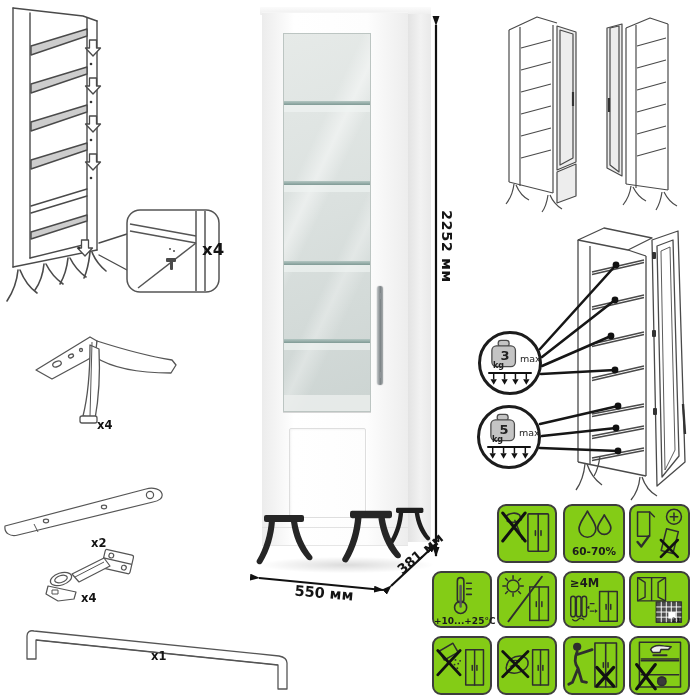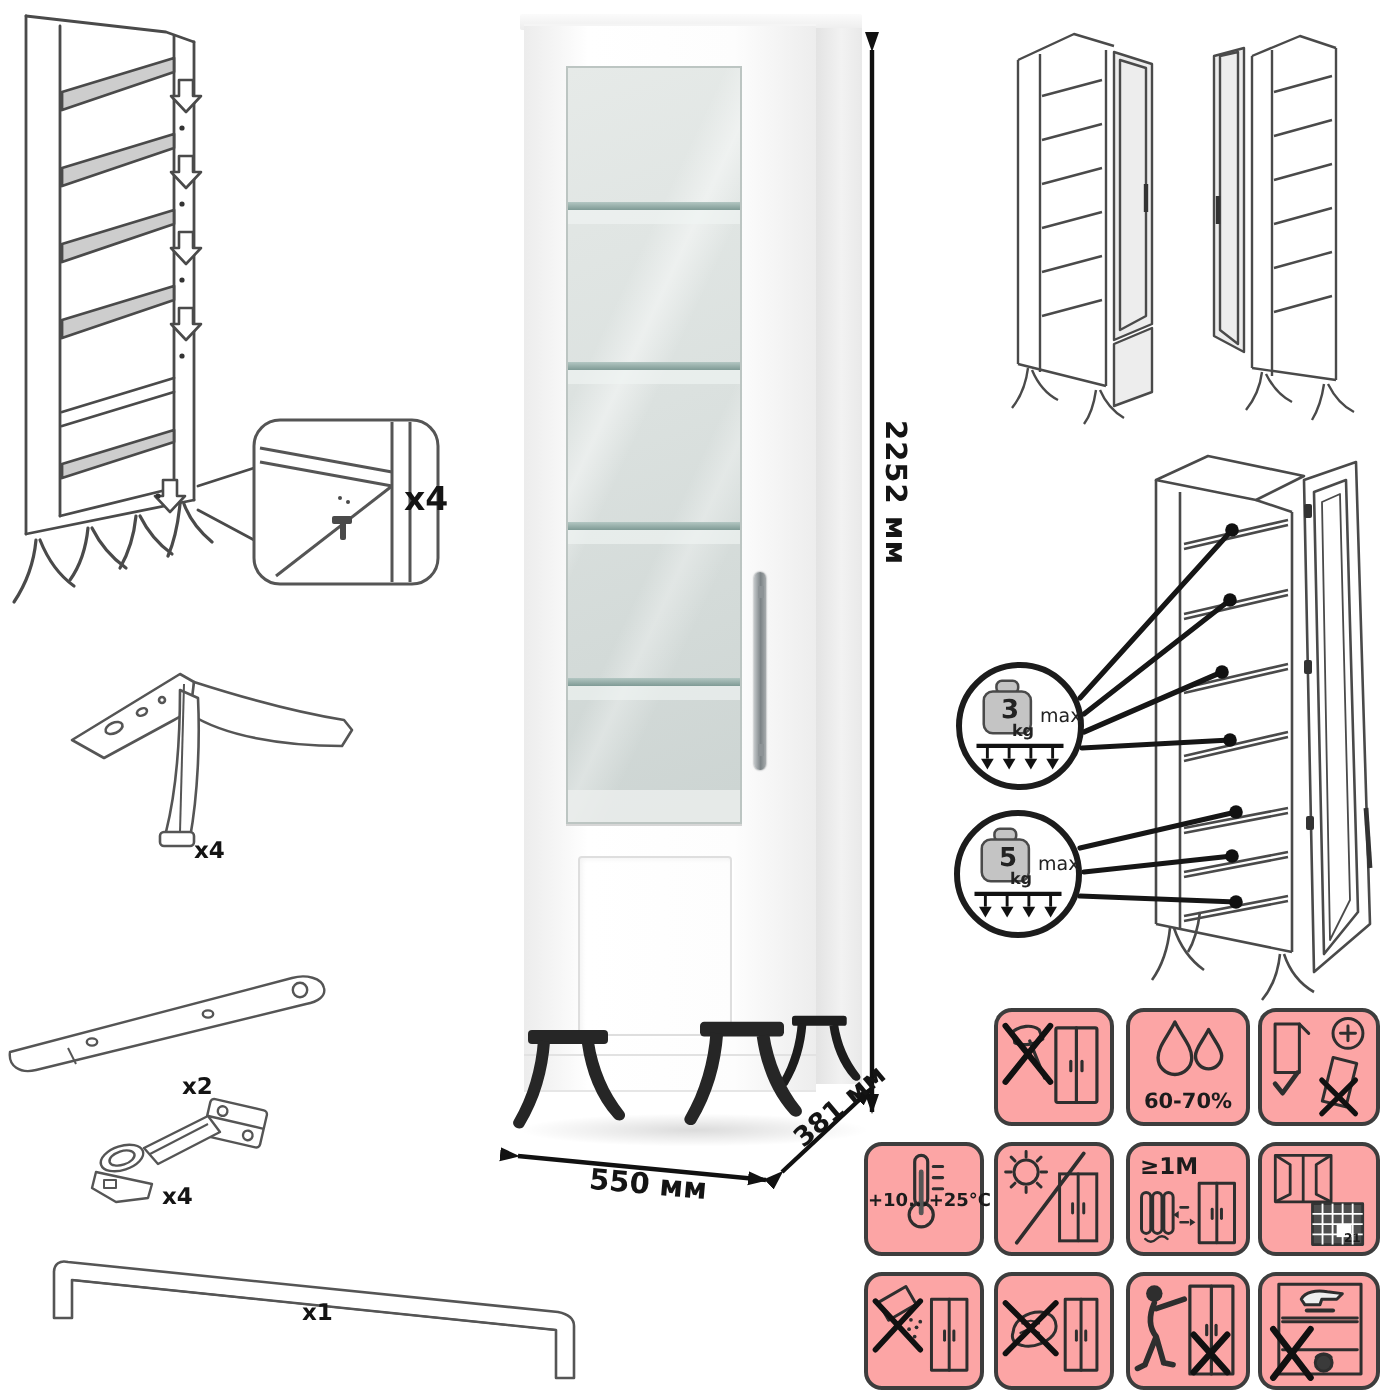--- a/index.html
+++ b/index.html
@@ -38,29 +38,29 @@
   .lbl{position:absolute;z-index:8;font-weight:bold;white-space:nowrap;}
   .dim-h{left:455px;top:210px;font-size:14.5px;transform:rotate(90deg);transform-origin:top left;letter-spacing:.5px;}
   .dim-w{left:268px;top:585px;width:112px;text-align:center;font-size:14.5px;transform:rotate(5deg);}
   .dim-d{left:399px;top:563px;font-size:13.5px;transform:rotate(-40deg);transform-origin:left center;}
   .q-callout{left:202px;top:240px;font-size:16.5px;}
   .q-part{font-size:11.5px;}
 
   
   .badge{position:absolute;width:64px;height:64px;border:3px solid #1c1c1c;border-radius:50%;background:#fff;z-index:7;}
   .badge .b-val{position:absolute;left:12px;top:14px;width:24px;text-align:center;font-size:13px;font-weight:bold;color:#222;}
-  .badge .b-unit{position:absolute;left:12px;top:26.5px;width:24px;text-align:right;font-size:8px;font-weight:bold;color:#222;}
+  .badge .b-unit{position:absolute;left:12px;top:26.5px;width:24px;text-align:left;font-size:8px;font-weight:bold;color:#222;}
   .badge .b-max{position:absolute;left:39px;top:19px;font-size:9.5px;font-weight:normal;color:#222;text-align:right;}
 
   
-  .tile{position:absolute;border:2.2px solid #3d3d3d;border-radius:9px;background:#fca5a5;z-index:6;}
+  .tile{position:absolute;border:2.2px solid #3d3d3d;border-radius:9px;background:#84cc16;z-index:6;}
   .tile svg{position:absolute;left:0;top:0;width:100%;height:100%;}
   .tile .t-txt{position:absolute;z-index:2;font-weight:bold;color:#1c1c1c;white-space:nowrap;}
   .t-hum{left:0;right:0;bottom:4px;text-align:center;font-size:10.5px;}
-  .t-temp{left:0;right:0;bottom:20px;text-align:left;font-size:9px;margin-top:44px;}
+  .t-temp{left:0;right:0;bottom:0;text-align:left;font-size:9px;margin-top:44px;}
   .t-dist{left:5px;top:3px;font-size:11.5px;}
   .t-day{left:41px;top:42.5px;font-size:6px;}
 </style>
 </head>
 <body>
 
 <div class="stage">
 
   <div class="floor-shadow"></div>
   <div class="cab-top"></div>
@@ -386,21 +386,21 @@
       <rect x="12" y="25" width="5" height="22" rx="2.5"></rect>
       <rect x="18" y="25" width="5" height="22" rx="2.5"></rect>
       <path d="M8,50 q3,3 6,0 q3,-3 6,0" stroke-width="1.3"></path>
       <path d="M27,33 h4 M27,41 h4" stroke-width="1.4"></path>
       <path d="M26,35 l-3,2 l3,2 z M32,39 l3,2 l-3,2 z" fill="#2e2e2e" stroke="none"></path>
       <rect x="37" y="20" width="19" height="32"></rect>
       <line x1="46.5" y1="20" x2="46.5" y2="52"></line>
       <line x1="44" y1="34" x2="44" y2="39"></line>
         <line x1="49" y1="34" x2="49" y2="39"></line>
     </svg>
-    <span class="t-txt t-dist">≥1M</span>
+    <span class="t-txt t-dist">≥4M</span>
   </div>
   <div class="tile" style="left:629px;top:571px;width:61px;height:57px">
     <svg viewBox="0 0 61 57" fill="none" stroke="#2e2e2e" stroke-width="1.5" stroke-linejoin="round">
       <rect x="7" y="5" width="30" height="25"></rect>
       <line x1="22" y1="5" x2="22" y2="30"></line>
       <path d="M7,5 L15,10 L15,26 L7,30 M37,5 L29,10 L29,26 L37,30"></path>
       <rect x="27" y="31" width="27" height="22" fill="#4e4e4e" stroke="#333"></rect>
       <g stroke="#fff" stroke-width="1">
         <line x1="32.4" y1="31" x2="32.4" y2="53"></line>
           <line x1="37.8" y1="31" x2="37.8" y2="53"></line>

